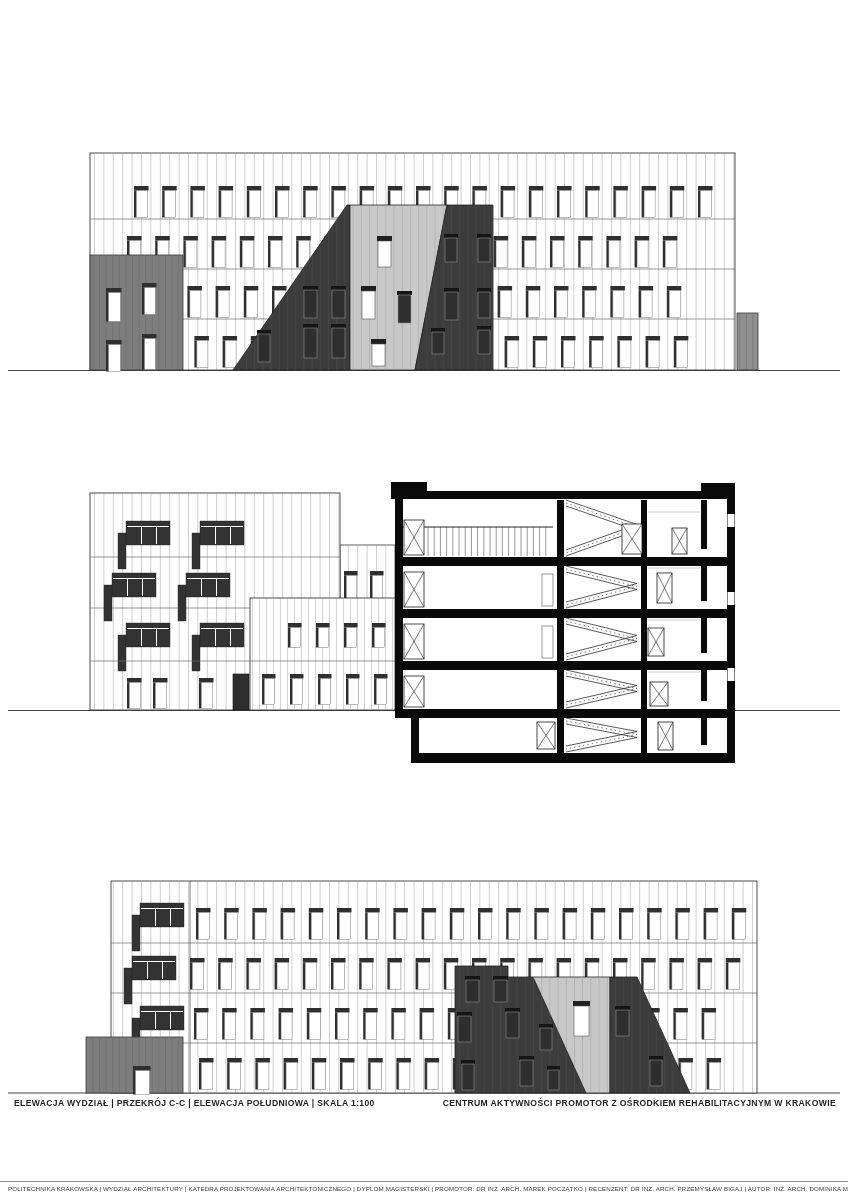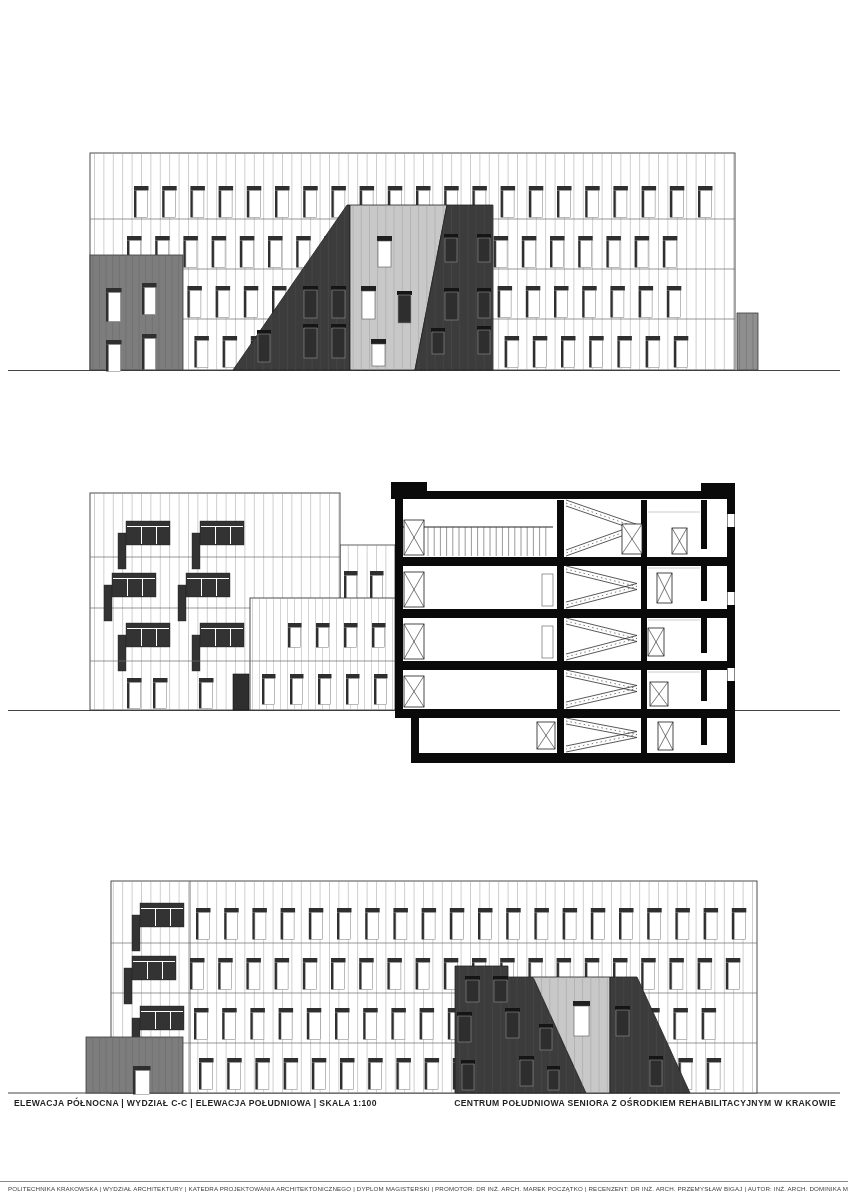--- a/index.html
+++ b/index.html
@@ -852,18 +852,18 @@
           <rect x="616" y="1010" width="13" height="26" fill="#2e2e2e" stroke="#8f8f8f" stroke-width="0.6"></rect>
           <rect x="649" y="1056" width="14" height="4" fill="#151515"></rect>
           <rect x="650" y="1060" width="12" height="26" fill="#2e2e2e" stroke="#8f8f8f" stroke-width="0.6"></rect>
           <rect x="133" y="1066" width="17.5" height="4.5" fill="#2f2f2f"></rect>
           <rect x="133" y="1070.5" width="2.5" height="24" fill="#2f2f2f"></rect>
           <rect x="135.5" y="1070.5" width="14" height="24" fill="#fff" stroke="#777" stroke-width="0.5"></rect>
         </g>
   </g>
 </svg>
 
-<div class="caption-left">ELEWACJA PÓŁNOCNA |  WYDZIAŁ C-C |  ELEWACJA POŁUDNIOWA |  SKALA 1:100</div>
-<div class="caption-right">CENTRUM POŁUDNIOWA SENIORA Z OŚRODKIEM REHABILITACYJNYM W KRAKOWIE</div>
+<div class="caption-left">ELEWACJA WYDZIAŁ |  PRZEKRÓJ C-C |  ELEWACJA POŁUDNIOWA |  SKALA 1:100</div>
+<div class="caption-right">CENTRUM AKTYWNOŚCI PROMOTOR Z OŚRODKIEM REHABILITACYJNYM W KRAKOWIE</div>
 <div class="footer-rule"></div>
 <div class="footer-text">POLITECHNIKA KRAKOWSKA |  WYDZIAŁ ARCHITEKTURY |  KATEDRA PROJEKTOWANIA ARCHITEKTONICZNEGO |  DYPLOM MAGISTERSKI |  PROMOTOR: DR INŻ. ARCH. MAREK POCZĄTKO |  RECENZENT: DR INŻ. ARCH. PRZEMYSŁAW BIGAJ |  AUTOR: INŻ. ARCH. DOMINIKA MRÓZ | ROK 2022/2023</div>
 
 </div>
 
 </body></html>

